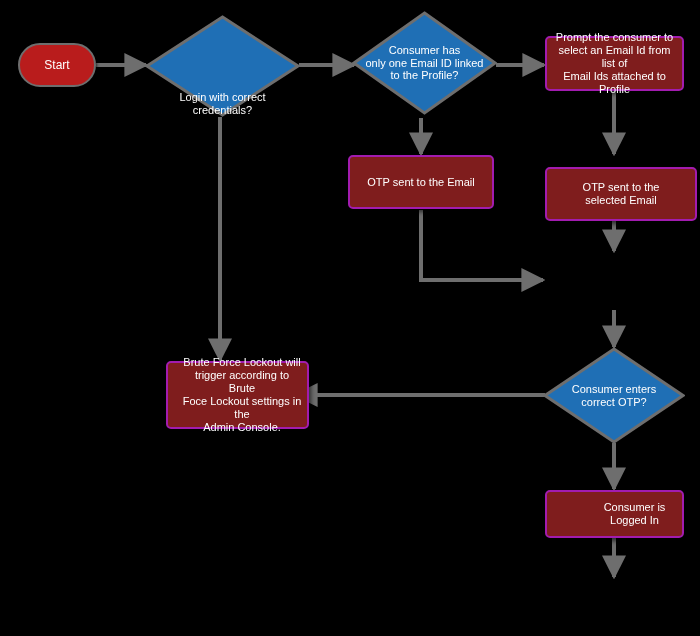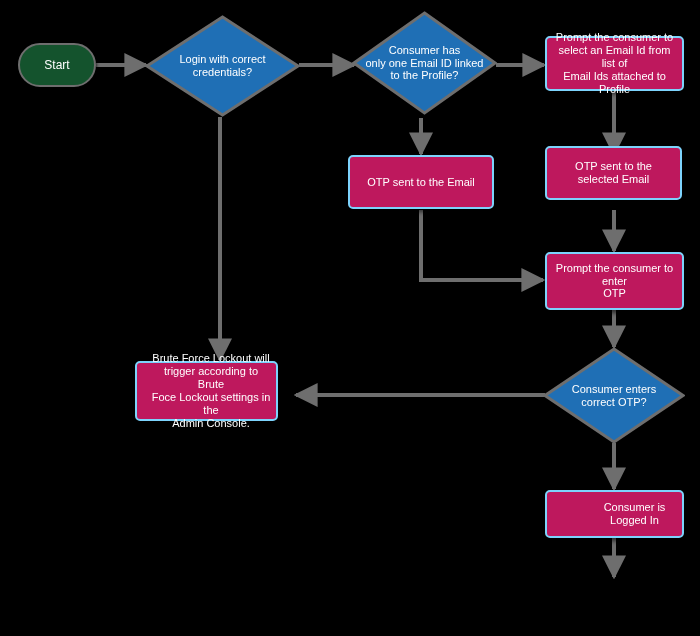--- a/index.html
+++ b/index.html
@@ -34,30 +34,30 @@
   }
   .node .lbl {
     display: block;
     width: 100%;
     padding: 0 5px;
     line-height: 1.18;
     white-space: pre-line;
   }
   
   .term {
-    background: #14532d;
+    background: #b91c1c;
     border: 2px solid #6e6e6e;
     border-radius: 22px;
     font-size: 12px;
     box-shadow: 1px 2px 3px rgba(0,0,0,0.65);
   }
   
   .proc {
-    background: #be185d;
-    border: 2px solid #7dd3fc;
+    background: #7f1d1d;
+    border: 2px solid #a21caf;
     border-radius: 5px;
     font-size: 11px;
     box-shadow: 2px 3px 4px rgba(0,0,0,0.6);
     justify-content: center;
   }
   
   .dec {
     background: transparent;
     border: none;
     font-size: 11px;
@@ -110,21 +110,21 @@
       <path d="M 614 443 L 614 489"></path>
 
       <path d="M 614 538 L 614 577"></path>
     </g>
   </svg>
 
   <div class="node term" style="left:18px; top:43px; width:78px; height:44px;">
     <span class="lbl">Start</span>
   </div>
 
-  <div class="node dec" style="left:145px; top:15px; width:155px; height:102px;">
+  <div class="node dec" style="left:145px; top:15px; width:155px; height:102px;align-items:flex-end;">
     <svg class="shape" viewBox="0 0 155 102" preserveAspectRatio="none">
       <polygon points="77.5,2 153,51 77.5,100 2,51" fill="#1f6fb5" stroke="#6e6e6e" stroke-width="3"></polygon>
     </svg>
     <span class="lbl">Login with correct
 credentials?</span>
   </div>
 
   <div class="node dec" style="left:352px; top:11px; width:145px; height:104px;">
     <svg class="shape" viewBox="0 0 145 104" preserveAspectRatio="none">
       <polygon points="72.5,2 143,52 72.5,102 2,52" fill="#1f6fb5" stroke="#6e6e6e" stroke-width="3"></polygon>
@@ -137,39 +137,35 @@
   <div class="node proc" style="left:545px; top:36px; width:139px; height:55px;">
     <span class="lbl">Prompt the consumer to
 select an Email Id from list of
 Email Ids attached to Profile</span>
   </div>
 
   <div class="node proc" style="left:348px; top:155px; width:146px; height:54px;">
     <span class="lbl">OTP sent to the Email</span>
   </div>
 
-  <div class="node proc" style="left:545px; top:146px; width:137px; height:54px;">
+  <div class="node proc" style="left:545px; top:167px; width:152px; height:54px;">
     <span class="lbl">OTP sent to the
 selected Email</span>
   </div>
 
-  <div class="node proc" style="left:545px; top:252px; width:139px; height:58px;">
-    <span class="lbl">Prompt the consumer to enter
-OTP</span>
-  </div>
 
   <div class="node dec" style="left:543px; top:347px; width:142px; height:97px;justify-content:center;">
     <svg class="shape" viewBox="0 0 142 97" preserveAspectRatio="none">
       <polygon points="71,2 140,48.5 71,95 2,48.5" fill="#1f6fb5" stroke="#6e6e6e" stroke-width="3"></polygon>
     </svg>
     <span class="lbl">Consumer enters
 correct OTP?</span>
   </div>
 
-  <div class="node proc" style="left:135px; top:361px; width:143px; height:60px;padding-left:9px;">
+  <div class="node proc" style="left:166px; top:361px; width:143px; height:68px;padding-left:9px;">
     <span class="lbl">Brute Force Lockout will
 trigger according to Brute
 Foce Lockout settings in the
 Admin Console.</span>
   </div>
 
   <div class="node proc" style="left:545px; top:490px; width:139px; height:48px;padding-left:40px;">
     <span class="lbl">Consumer is Logged In</span>
   </div>
 

